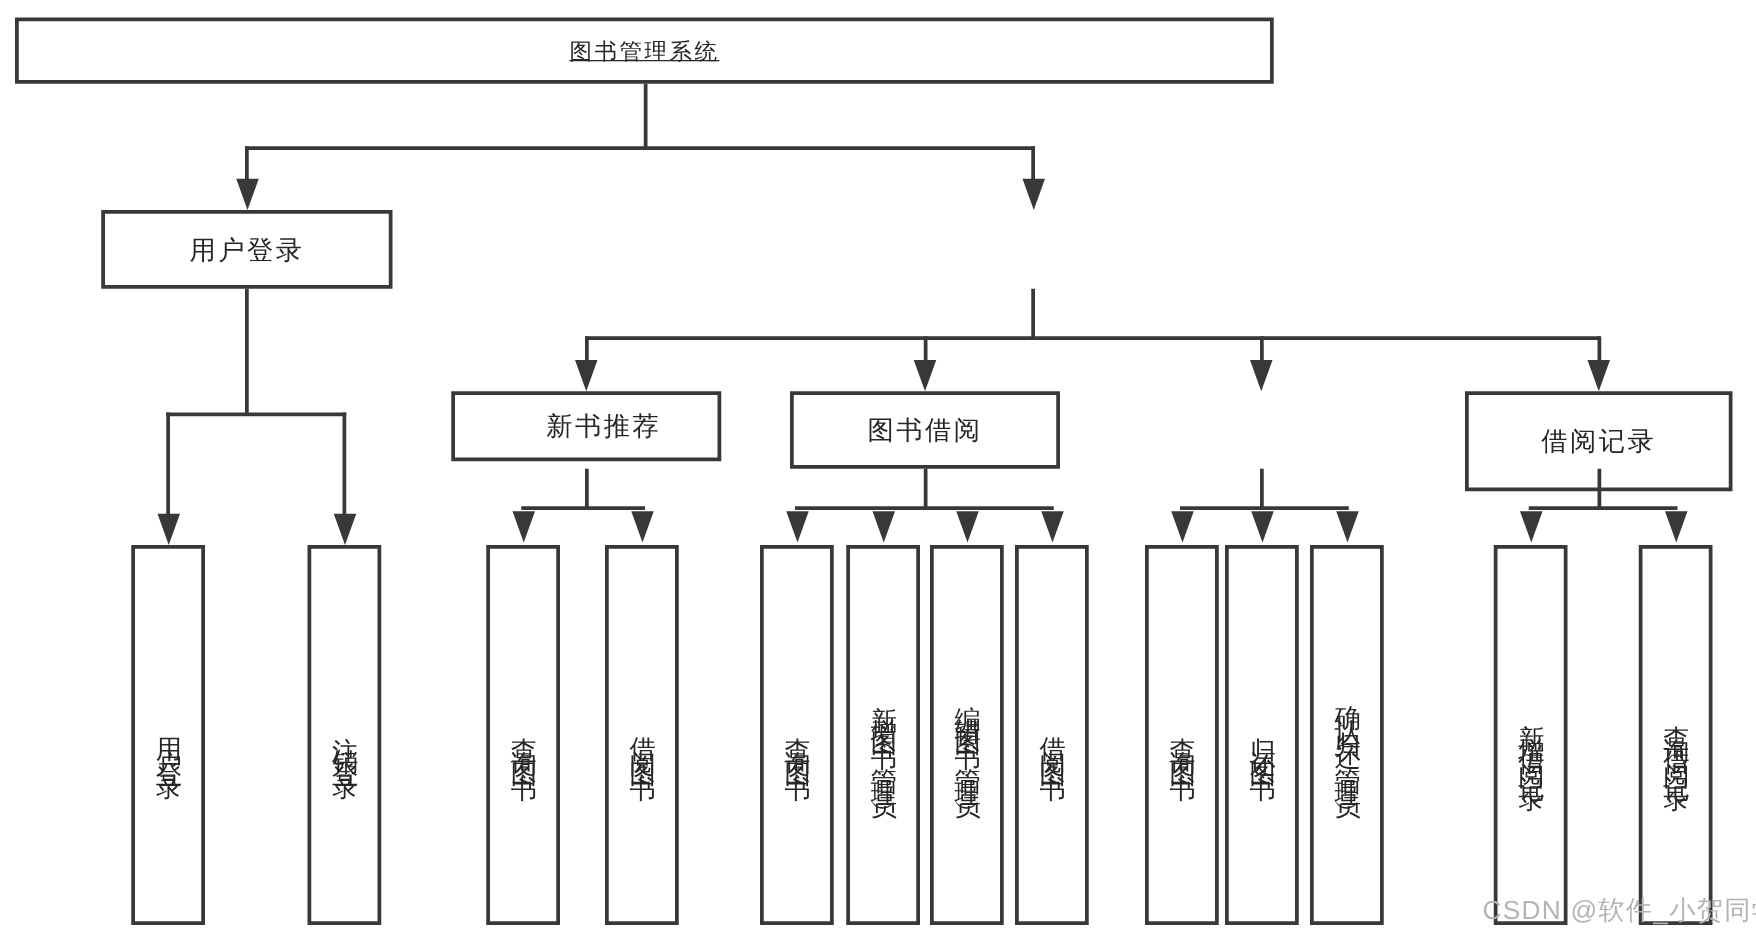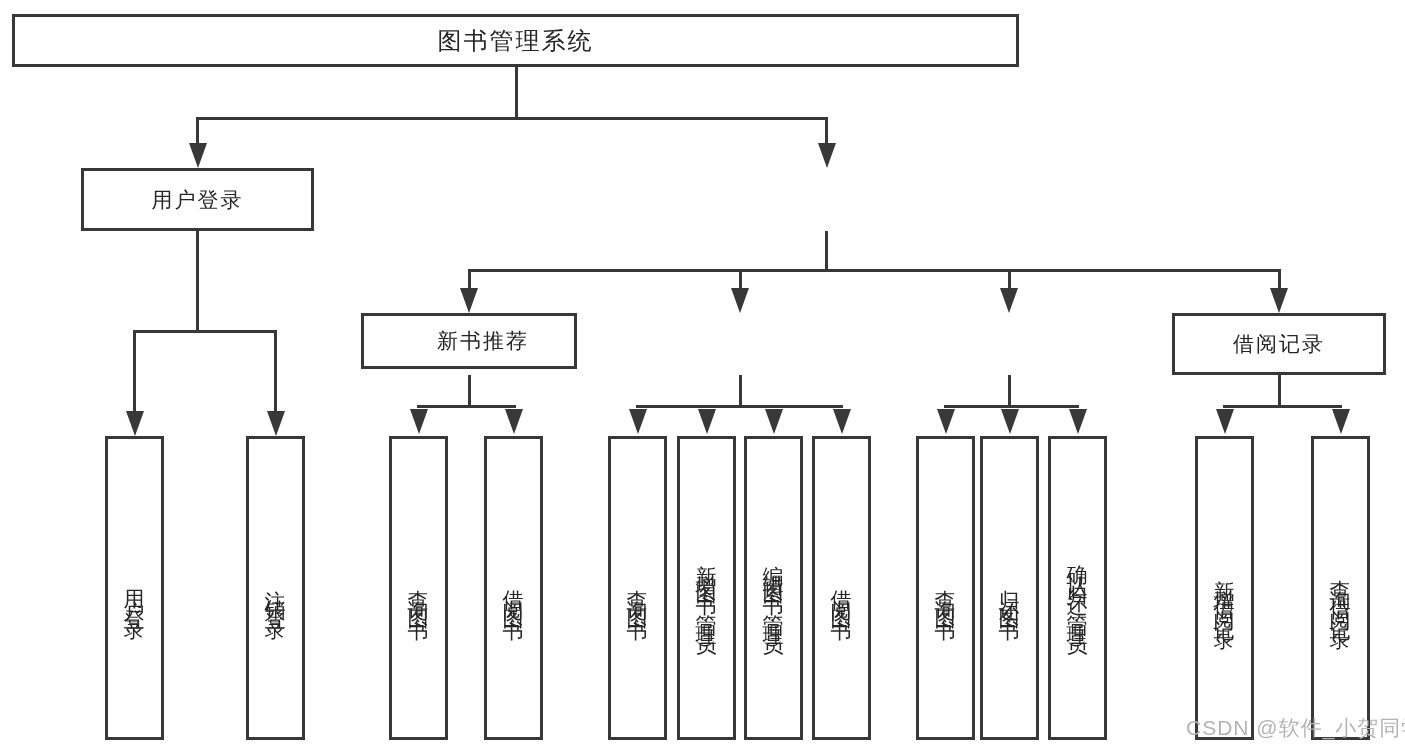--- a/index.html
+++ b/index.html
@@ -6,21 +6,21 @@
   .canvas {
     position:relative; width:1405px; height:747px; background:#ffffff;
     font-family:"Liberation Sans","DejaVu Sans",sans-serif; overflow:hidden;
   }
   
   .box {
     position:absolute; box-sizing:border-box; border:3px solid #383838; background:#ffffff;
     display:flex; align-items:center; justify-content:center;
     color:#262626; font-size:21px; letter-spacing:2px; white-space:nowrap;
   }
-  .box.root { font-size:24px; }
+  .box.root { font-size:18px;text-decoration:underline; }
   .vbox {
     position:absolute; box-sizing:border-box; border:3px solid #383838; background:#ffffff;
     top:436px; width:59px; height:304px;
     display:flex; align-items:center; justify-content:center;
   }
   .vtext {
     writing-mode:vertical-rl; color:#262626; font-size:21px;
     letter-spacing:10px; margin-bottom:-10px; line-height:1;
   }
   
@@ -71,21 +71,24 @@
   <div class="vl" style="left:739px; top:269px; height:24px;"></div>
   <div class="arrow" style="left:731px; top:288px;"></div>
   <div class="vl" style="left:1008px; top:269px; height:24px;"></div>
   <div class="arrow" style="left:1000px; top:288px;"></div>
   <div class="vl" style="left:1278px; top:269px; height:24px;"></div>
   <div class="arrow" style="left:1270px; top:288px;"></div>
 
   <div class="box" style="left:361px; top:313px; width:216px; height:56px;padding-left:28px;">
     <span>新书推荐</span>
   </div>
-  <div class="box" style="left:1172px; top:313px; width:214px; height:62px;">
+  <div class="box" style="left:632px; top:313px; width:216px; height:62px;">
+    <span>图书借阅</span>
+  </div>
+  <div class="box" style="left:1172px; top:313px; width:214px; height:80px;">
     <span>借阅记录</span>
   </div>
 
   <div class="vl" style="left:468px; top:375px; height:32px;"></div>
   <div class="hl" style="left:417px; top:405px; width:99px;"></div>
   <div class="arrow" style="left:410px; top:409px;"></div>
   <div class="arrow" style="left:505px; top:409px;"></div>
 
   <div class="vl" style="left:739px; top:375px; height:32px;"></div>
   <div class="hl" style="left:636px; top:405px; width:207px;"></div>

